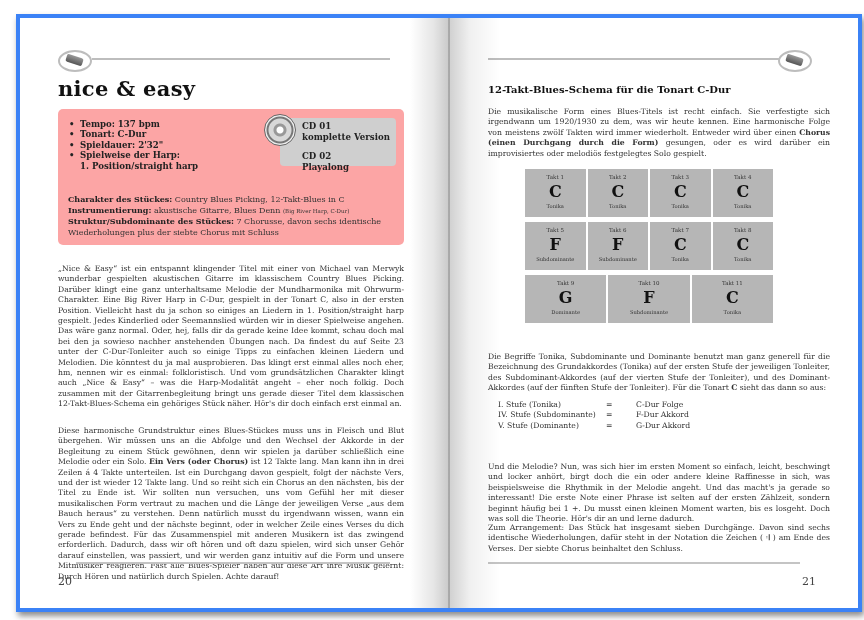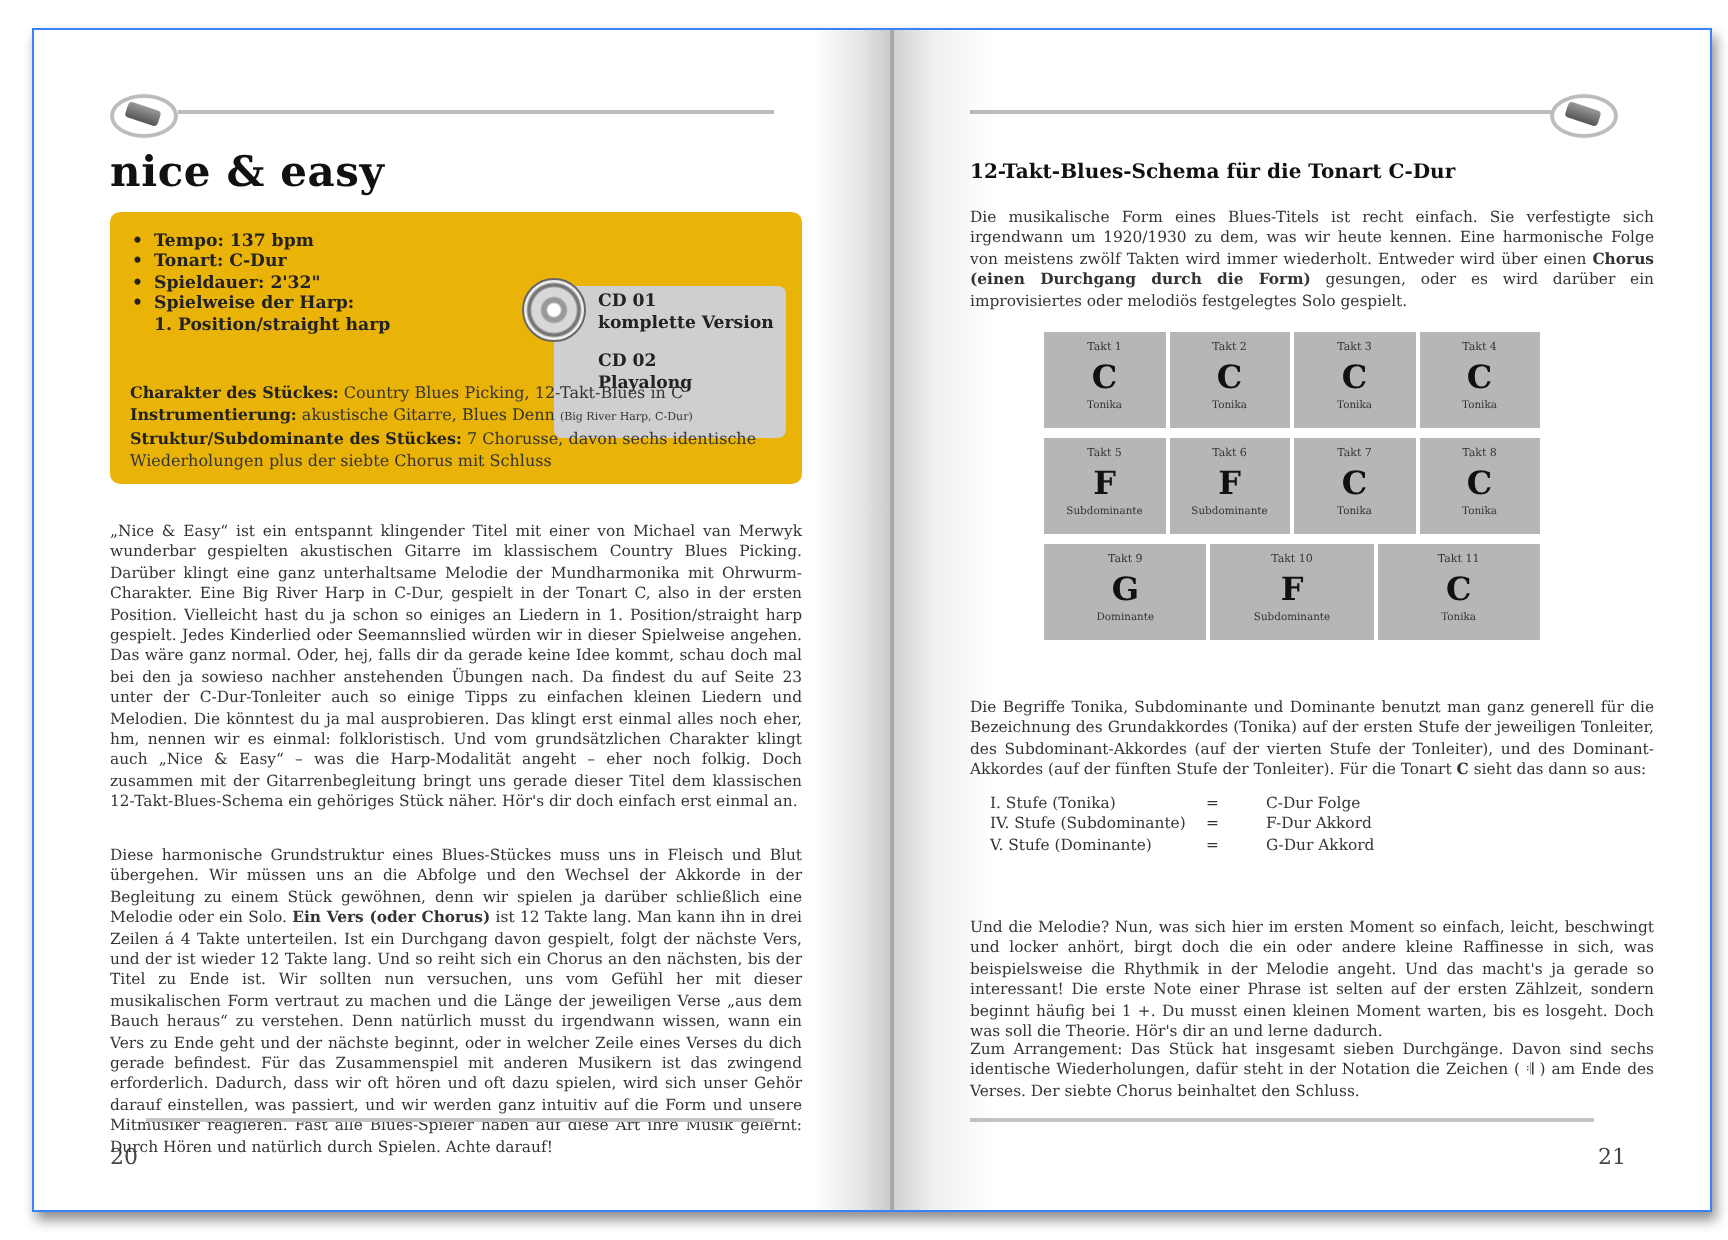--- a/index.html
+++ b/index.html
@@ -1,34 +1,34 @@
 <!DOCTYPE html>
 <html><head>
 <meta charset="utf-8">
 <style>
   html,body{margin:0;padding:0;}
   body{width:864px;height:620px;background:#ffffff;position:relative;overflow:hidden;font-family:"DejaVu Serif",serif;color:#222;}
-  .book{position:absolute;left:16px;top:14px;width:838px;height:590px;background:#fff;border:1px solid #3b82f6;box-shadow:2px 4px 6px rgba(0,0,0,0.45);}
+  .book{position:absolute;left:16px;top:14px;width:838px;height:590px;background:#fff;border:4px solid #3b82f6;box-shadow:2px 4px 6px rgba(0,0,0,0.45);}
   .page{position:absolute;top:0;height:100%;background:#fff;}
   .page.left{left:0;width:420px;}
   .page.right{left:420px;width:418px;}
   .gutter-l{position:absolute;left:390px;top:0;width:40px;height:100%;background:linear-gradient(to right,rgba(255,255,255,0),rgba(0,0,0,0.10) 60%,rgba(0,0,0,0.22));pointer-events:none;}
   .gutter-r{position:absolute;left:430px;top:0;width:50px;height:100%;background:linear-gradient(to right,rgba(0,0,0,0.18),rgba(0,0,0,0.06) 40%,rgba(255,255,255,0));pointer-events:none;}
   .spine{position:absolute;left:428px;top:0;width:2px;height:100%;background:#d6d6d6;}
 
   .hdr-line{position:absolute;height:2px;background:#bdbdbd;}
   .harp-badge{position:absolute;width:30px;height:18px;border:2px solid #bdbdbd;border-radius:50%;background:#fff;}
   .harp-badge::after{content:"";position:absolute;left:6px;top:4px;width:17px;height:8px;background:linear-gradient(#9a9a9a,#555);transform:rotate(18deg);border-radius:2px;}
 
   .title{position:absolute;left:38px;top:58px;font-family:"DejaVu Serif",serif;font-weight:bold;font-size:21px;color:#111;letter-spacing:0.3px;}
-  .infobox{position:absolute;left:38px;top:91px;width:346px;height:136px;background:#eab308;border-radius:5px;text-decoration:underline;}
+  .infobox{position:absolute;left:38px;top:91px;width:346px;height:136px;background:#fca5a5;border-radius:5px;text-decoration:underline;}
   .info-list{position:absolute;left:10px;top:10px;margin:0;padding:0;list-style:none;font-size:8.6px;font-weight:bold;line-height:10.4px;color:#222;}
   .info-list li{padding-left:12px;position:relative;}
   .info-list li::before{content:"\2022";position:absolute;left:1px;}
-  .cd-box{position:absolute;left:222px;top:9px;width:116px;height:76px;background:#cfcfcf;border-radius:4px;margin-top:28px;}
+  .cd-box{position:absolute;left:222px;top:9px;width:116px;height:48px;background:#cfcfcf;border-radius:4px;}
   .cd-icon{position:absolute;left:-16px;top:-4px;width:30px;height:30px;border-radius:50%;background:radial-gradient(circle,#fff 0 3px,#999 4px 6px,#d8d8d8 7px 11px,#777 12px 13px,#eee 14px);border:1px solid #666;}
   .cd-text{position:absolute;left:22px;top:3px;font-size:8.6px;font-weight:bold;line-height:10.6px;color:#222;}
   .cd-text .gap{height:9px;}
   .info-meta{position:absolute;left:10px;top:85px;width:330px;font-size:8px;line-height:10.2px;color:#333;}
   .info-meta b{color:#222;}
   .info-meta .small{font-size:5.5px;}
 
   .body-text{position:absolute;font-size:7.7px;line-height:10.4px;text-align:justify;color:#333;}
   .left .p1{left:38px;top:246px;width:346px;}
   .left .p2{left:38px;top:396px;width:346px;margin-top:12px;}

